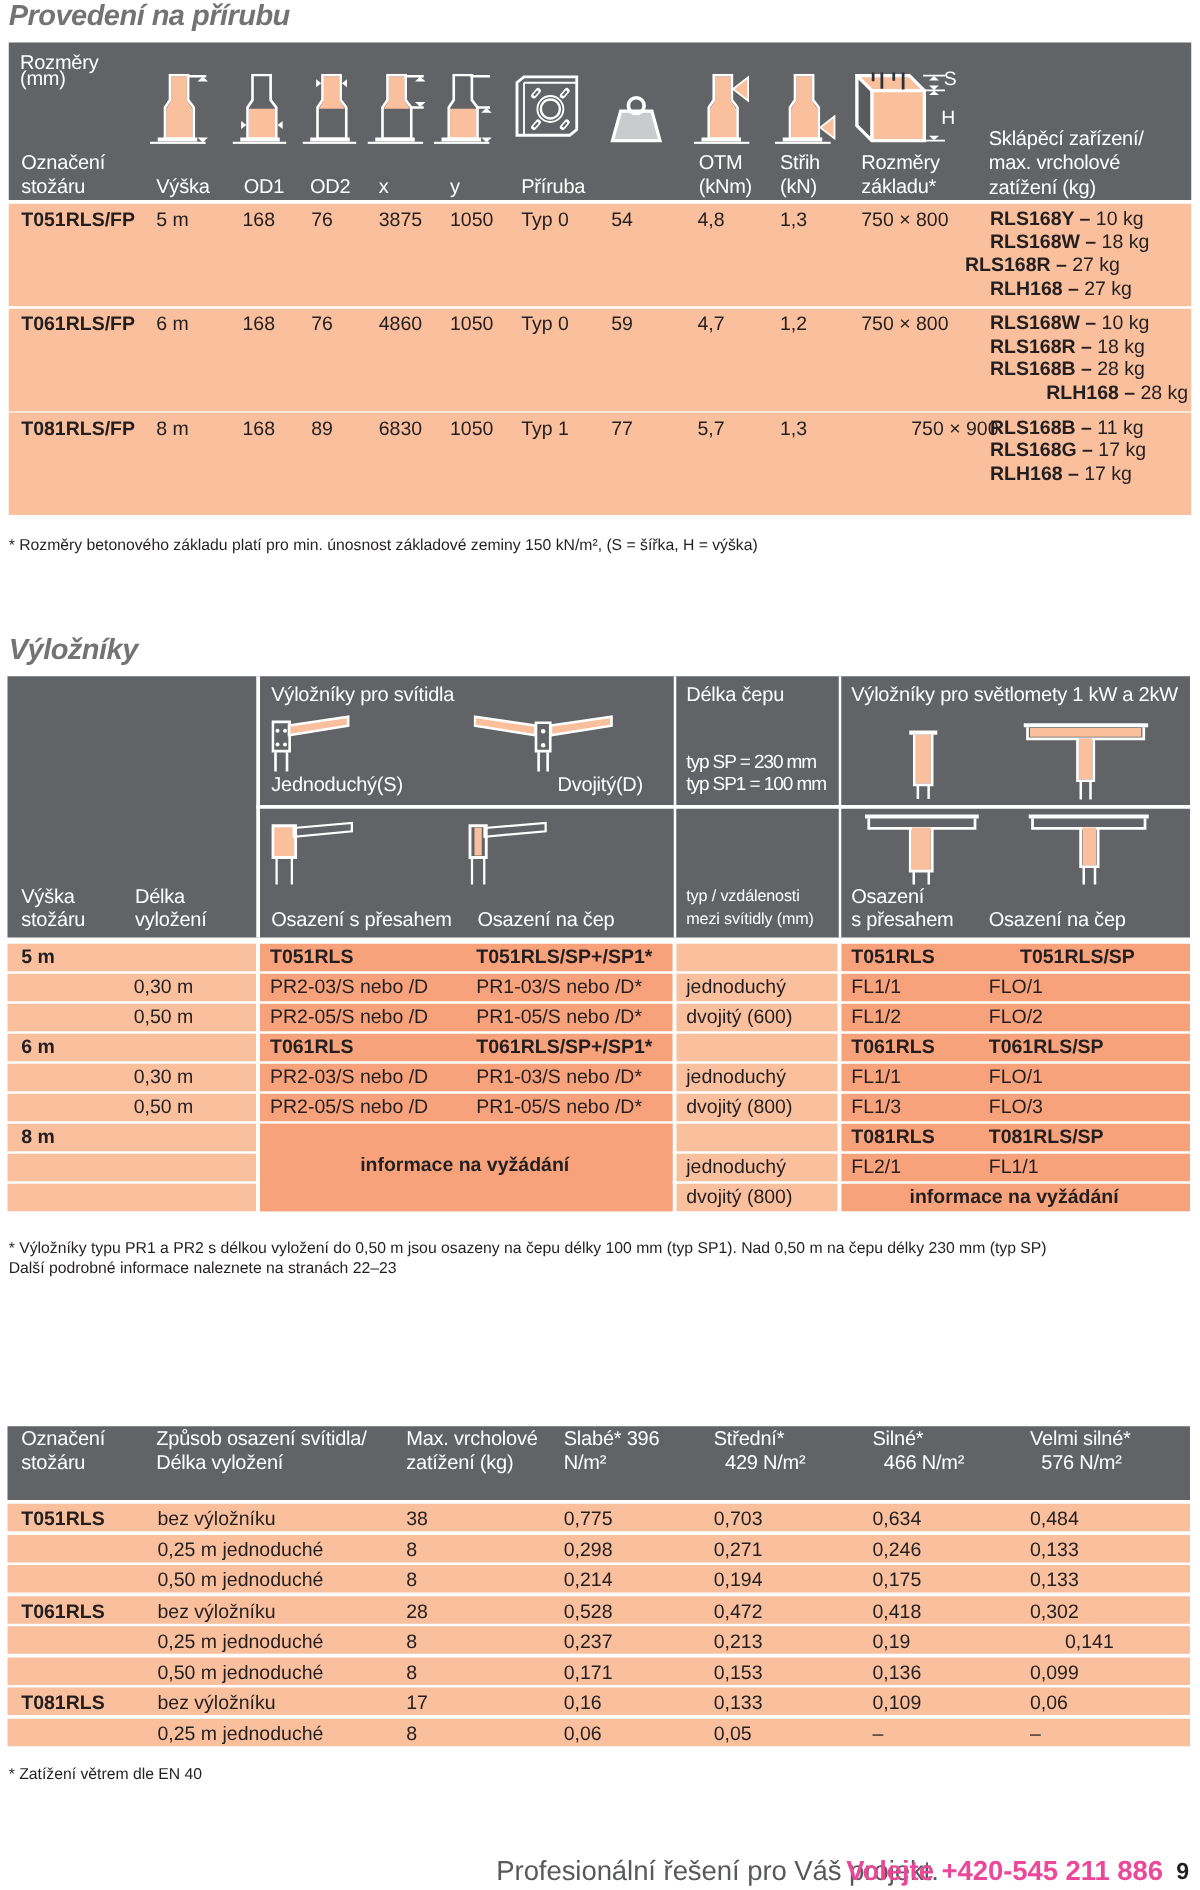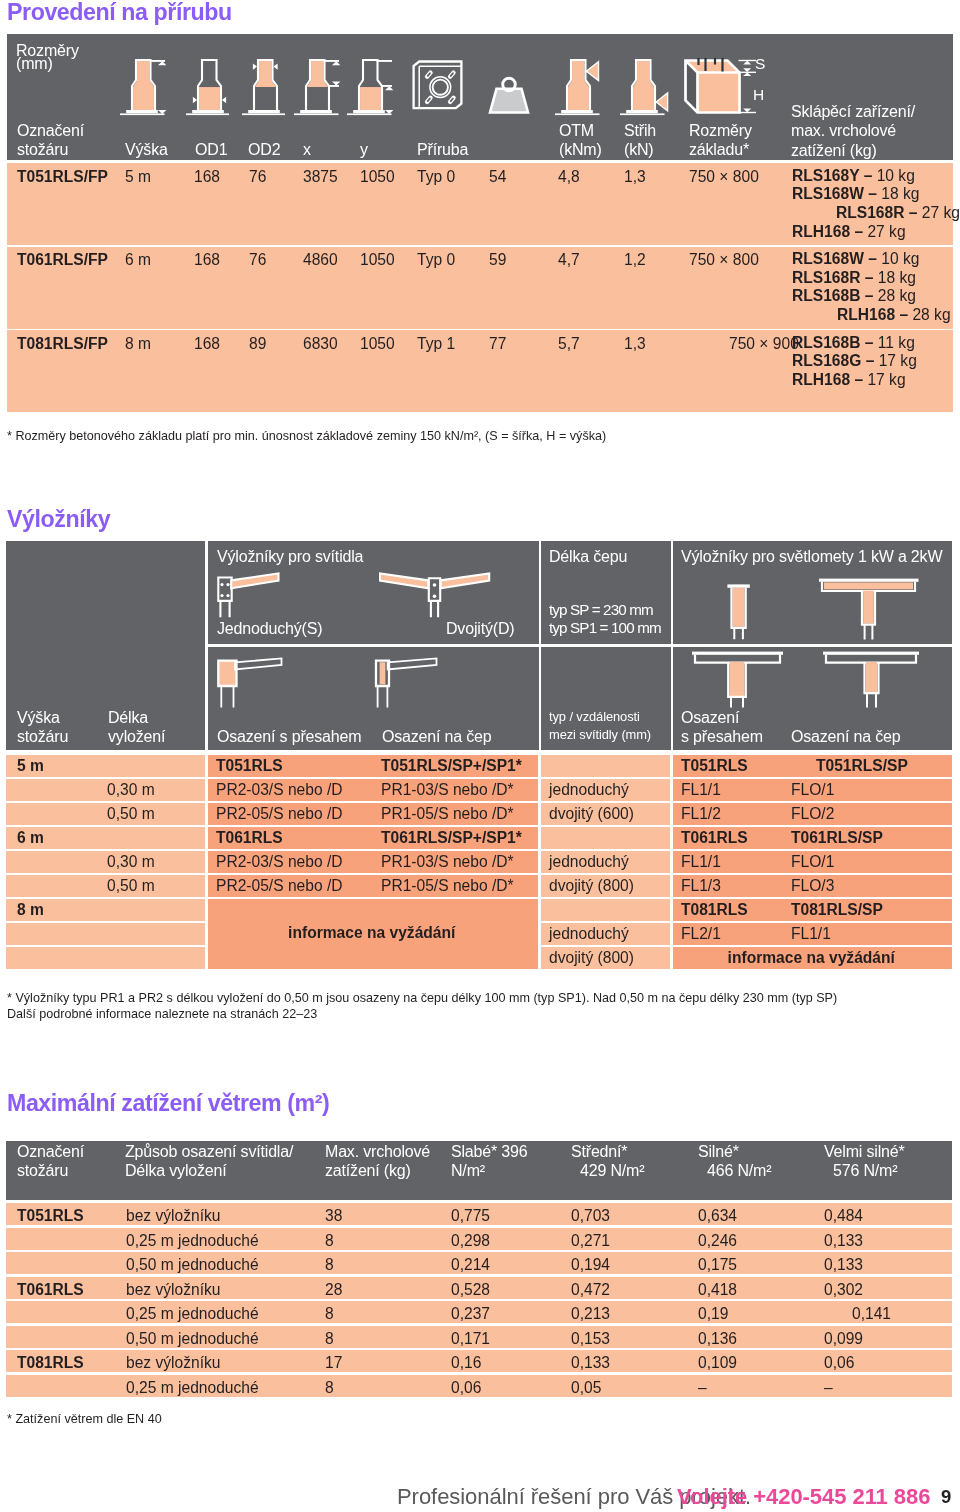--- a/index.html
+++ b/index.html
@@ -1,22 +1,22 @@
 <!DOCTYPE html>
 <html><head>
 <meta charset="utf-8">
 <style>
   html,body{margin:0;padding:0;background:#fff;}
   body{width:960px;height:1512px;font-family:"Liberation Sans",sans-serif;
        -webkit-font-smoothing:antialiased;
        text-rendering:optimizeLegibility;}
   *{-webkit-font-smoothing:antialiased;}
   .page{position:relative;width:960px;height:1512px;overflow:hidden;background:#fff;}
-  .sec-title{position:absolute;font-size:23.2px;font-weight:bold;color:#8b5cf6;
-             letter-spacing:-0.42px;white-space:nowrap;}
+  .sec-title{position:absolute;font-size:23.2px;font-weight:bold;color:#737373;
+             letter-spacing:-0.42px;white-space:nowrap;font-style:italic;}
   .band{position:absolute;background:#616366;}
   .hcell{position:absolute;color:#fff;font-size:16.0px;line-height:19.2px;white-space:nowrap;letter-spacing:-0.18px;}
   .hsm{font-size:12.9px;line-height:18.9px;letter-spacing:-0.1px;}
   .ind{padding-left:9px;}
   .rowbg{position:absolute;}
   .cell{position:absolute;font-size:15.6px;line-height:16px;color:#231f20;white-space:nowrap;}
   .b{font-weight:bold;}
   .fn{position:absolute;font-size:12.6px;line-height:17px;color:#231f20;white-space:nowrap;}
   .ic{position:absolute;}
   .foot{position:absolute;font-size:22px;line-height:17px;color:#58595b;white-space:nowrap;letter-spacing:-0.05px;}
@@ -166,21 +166,21 @@
 <div class="cell" style="left:249px;top:168.5px;">76</div>
 <div class="cell" style="left:303px;top:168.5px;">3875</div>
 <div class="cell" style="left:360px;top:168.5px;">1050</div>
 <div class="cell" style="left:417px;top:168.5px;">Typ 0</div>
 <div class="cell" style="left:489px;top:168.5px;">54</div>
 <div class="cell" style="left:558px;top:168.5px;">4,8</div>
 <div class="cell" style="left:624px;top:168.5px;">1,3</div>
 <div class="cell" style="left:689px;top:168.5px;">750 × 800</div>
 <div class="cell" style="left:792px;top:167.5px;"><span class="b">RLS168Y</span><span class="b"> – </span><span>10 kg</span></div>
 <div class="cell" style="left:792px;top:186.2px;"><span class="b">RLS168W</span><span class="b"> – </span><span>18 kg</span></div>
-<div class="cell" style="left:836px;top:204.9px;text-align:center;"><span class="b">RLS168R</span><span class="b"> – </span><span>27 kg</span></div>
+<div class="cell" style="left:772px;top:204.9px;text-align:center;"><span class="b">RLS168R</span><span class="b"> – </span><span>27 kg</span></div>
 <div class="cell" style="left:792px;top:223.6px;"><span class="b">RLH168</span><span class="b"> – </span><span>27 kg</span></div>
 <div class="rowbg" style="left:6.5px;top:246.5px;width:946.0px;height:82.0px;background:#FABF9D;"></div>
 <div class="cell b" style="left:17px;top:252.0px;">T061RLS/FP</div>
 <div class="cell" style="left:125px;top:252.0px;">6 m</div>
 <div class="cell" style="left:194px;top:252.0px;">168</div>
 <div class="cell" style="left:249px;top:252.0px;">76</div>
 <div class="cell" style="left:303px;top:252.0px;">4860</div>
 <div class="cell" style="left:360px;top:252.0px;">1050</div>
 <div class="cell" style="left:417px;top:252.0px;">Typ 0</div>
 <div class="cell" style="left:489px;top:252.0px;">59</div>
@@ -375,21 +375,20 @@
 <div class="cell b" style="left:17px;top:902.1px;">8 m</div>
 <div class="cell b" style="left:681px;top:902.1px;">T081RLS</div>
 <div class="cell b" style="left:791px;top:902.1px;">T081RLS/SP</div>
 <div class="cell" style="left:549px;top:926.1px;">jednoduchý</div>
 <div class="cell" style="left:681px;top:926.1px;">FL2/1</div>
 <div class="cell" style="left:791px;top:926.1px;">FL1/1</div>
 <div class="cell" style="left:549px;top:950.2px;">dvojitý (800)</div>
 <div class="cell b" style="left:670.5px;top:950.2px;width:281.5px;text-align:center;">informace na vyžádání</div>
 <div class="fn" style="left:7px;top:990.2px;">* Výložníky typu PR1 a PR2 s délkou vyložení do 0,50 m jsou osazeny na čepu délky 100 mm (typ SP1). Nad 0,50 m na čepu délky 230 mm (typ SP)</div>
 <div class="fn" style="left:7px;top:1005.8px;">Další podrobné informace naleznete na stranách 22–23</div>
-<div class="sec-title" style="left:7px;top:1090px;">Maximální zatížení větrem (m²)</div>
 <div class="band" style="left:6.3px;top:1140.5px;width:946.0px;height:59.0px;"></div>
 <div class="hcell" style="left:17px;top:1143.1px;line-height:18.9px;">
       <div>Označení</div>
       <div>stožáru</div>
     </div>
 <div class="hcell" style="left:125px;top:1143.1px;line-height:18.9px;">
       <div>Způsob osazení svítidla/</div>
       <div>Délka vyložení</div>
     </div>
 <div class="hcell" style="left:325px;top:1143.1px;line-height:18.9px;">

